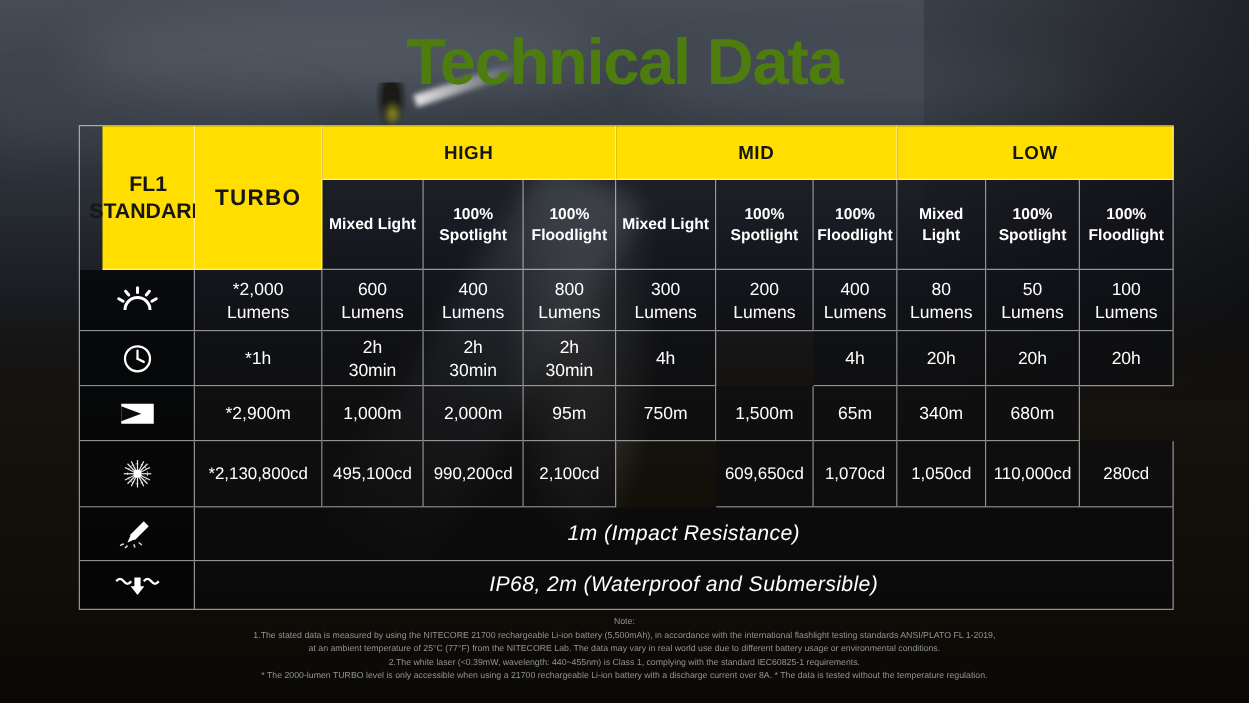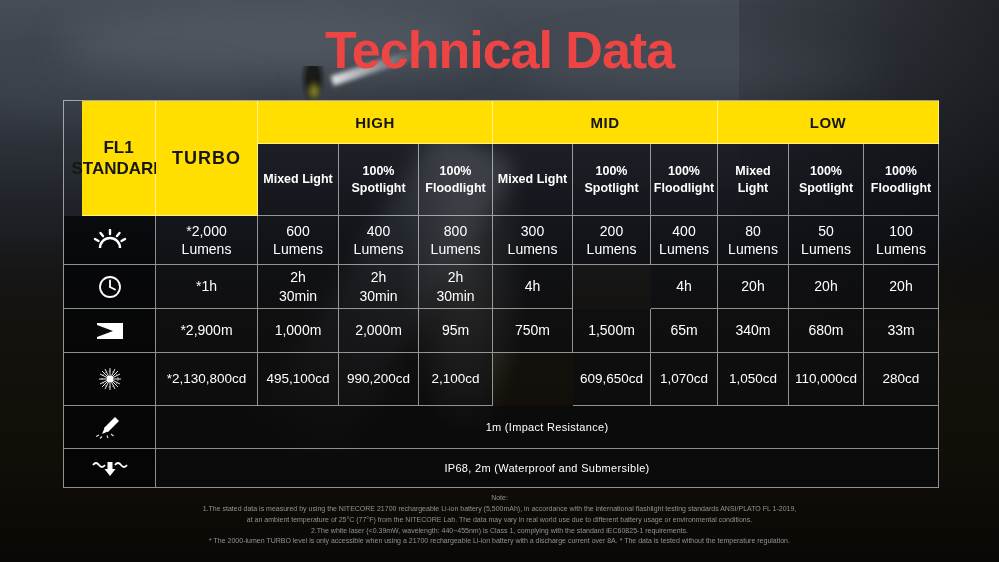--- a/index.html
+++ b/index.html
@@ -44,21 +44,21 @@
     background:radial-gradient(ellipse at 50% 30%, #1a1a18 30%, rgba(20,20,18,0) 70%);
   }
   .bg-person-jacket {
     position:absolute; left:306px; top:80px; width:16px; height:22px;
     background:radial-gradient(ellipse, rgba(190,185,40,0.8), rgba(120,115,20,0) 70%);
     filter:blur(2px);
   }
   
   .title {
     position:absolute; top:20px; left:0; width:100%;
-    text-align:center; color:#ef4444;
+    text-align:center; color:#4d7c0f;
     font-size:52px; font-weight:bold; letter-spacing:-1px;
   }
   
   .tech-table {
     position:absolute; left:63px; top:100px;
     display:grid;
     grid-template-columns:92px 102px 81px 80px 74px 80px 78px 67px 71px 75px 75px;
     grid-template-rows:43px 72px 49px 44px 44px 53px 43px 39px;
     border-left:1px solid rgba(255,255,255,0.55);
     border-top:1px solid rgba(255,255,255,0.55);
@@ -71,21 +71,21 @@
   }
   .yellow { background:#ffde00; color:#161616; }
   .c-fl1   { grid-column:1; grid-row:1/3; font-size:17px; font-weight:600; line-height:1.25;margin-left:18px; }
   .c-turbo { grid-column:2; grid-row:1/3; font-size:18px; font-weight:600; letter-spacing:1px; }
   .c-group { grid-row:1; font-size:15px; font-weight:bold; letter-spacing:0.5px; }
   .g-high { grid-column:3/6; } .g-mid { grid-column:6/9; } .g-low { grid-column:9/12; }
   .sub { grid-row:2; background:rgba(10,12,18,0.45); font-size:12.5px; font-weight:600; line-height:1.35; }
   .icon-cell { grid-column:1; background:rgba(2,3,5,0.72); }
   .data { background:rgba(10,12,18,0.50); font-size:14px; line-height:1.3; }
   .cd { font-size:13.5px; }
-  .merged { grid-column:2/12; background:rgba(8,10,14,0.55); font-size:11px; letter-spacing:0.3px; }
+  .merged { grid-column:2/12; background:rgba(8,10,14,0.55); font-size:17px; letter-spacing:0.3px;font-style:italic; }
   .r3{grid-row:3}.r4{grid-row:4}.r5{grid-row:5}.r6{grid-row:6}.r7{grid-row:7}.r8{grid-row:8}
   
   .notes {
     position:absolute; top:493px; left:0; width:100%;
     text-align:center; color:#8f9494; font-size:7px; line-height:1.55;
   }
   svg { display:block; }
 </style>
 </head>
 <body>
@@ -191,21 +191,20 @@
   </div>
   <div class="cell data r5" style="grid-column:2">*2,900m</div>
   <div class="cell data r5" style="grid-column:3">1,000m</div>
   <div class="cell data r5" style="grid-column:4">2,000m</div>
   <div class="cell data r5" style="grid-column:5">95m</div>
   <div class="cell data r5" style="grid-column:6">750m</div>
   <div class="cell data r5" style="grid-column:7">1,500m</div>
   <div class="cell data r5" style="grid-column:8">65m</div>
   <div class="cell data r5" style="grid-column:9">340m</div>
   <div class="cell data r5" style="grid-column:10">680m</div>
-  <div class="cell data r5" style="grid-column:11">33m</div>
 
   <div class="cell icon-cell r6">
     <svg width="28" height="28" viewBox="0 0 28 28">
       <g stroke="#fff" stroke-width="1" opacity="0.9">
         <line x1="14" y1="3" x2="14" y2="25"></line>
           <line x1="3" y1="14" x2="25" y2="14"></line>
         <line x1="6" y1="6" x2="22" y2="22"></line>
           <line x1="22" y1="6" x2="6" y2="22"></line>
         <line x1="9" y1="4" x2="19" y2="24"></line>
           <line x1="19" y1="4" x2="9" y2="24"></line>

